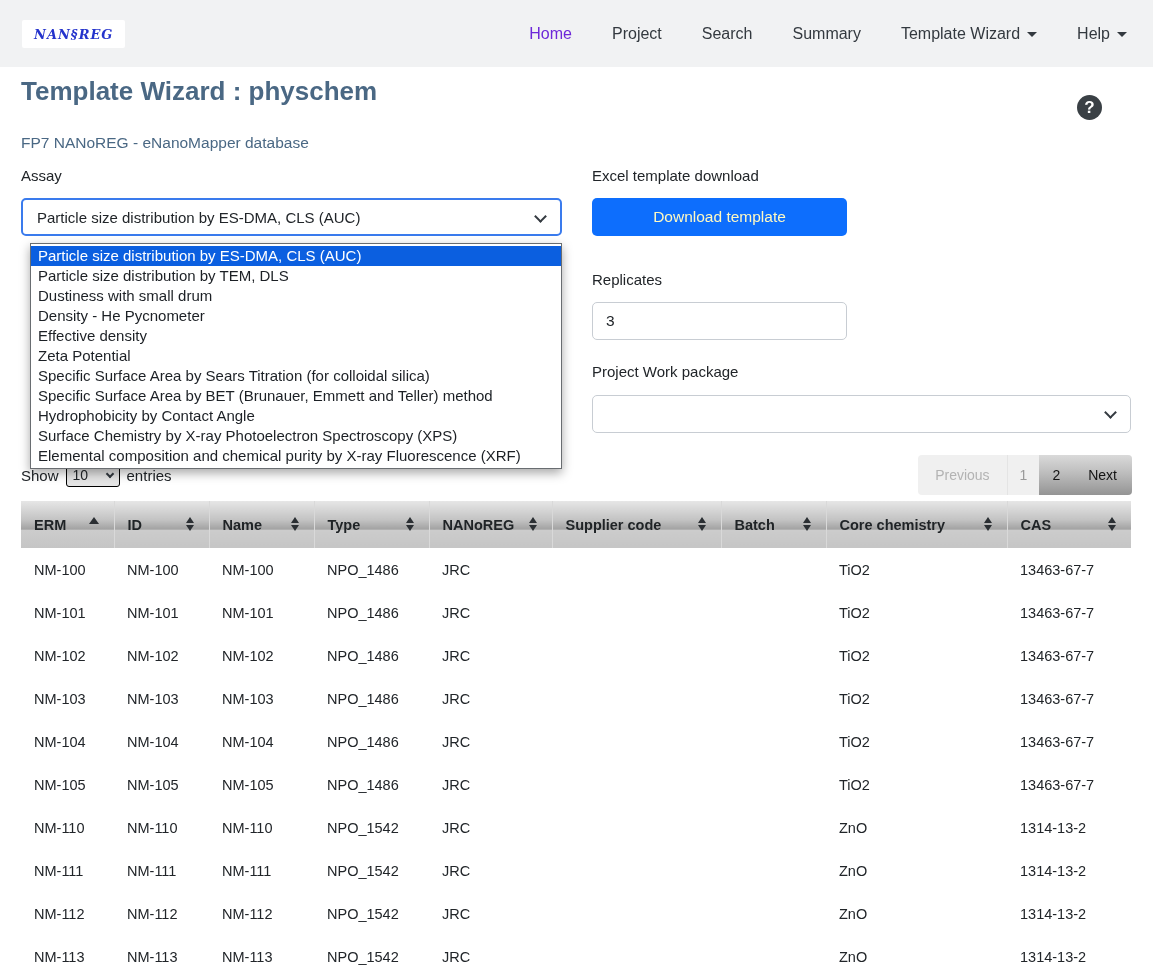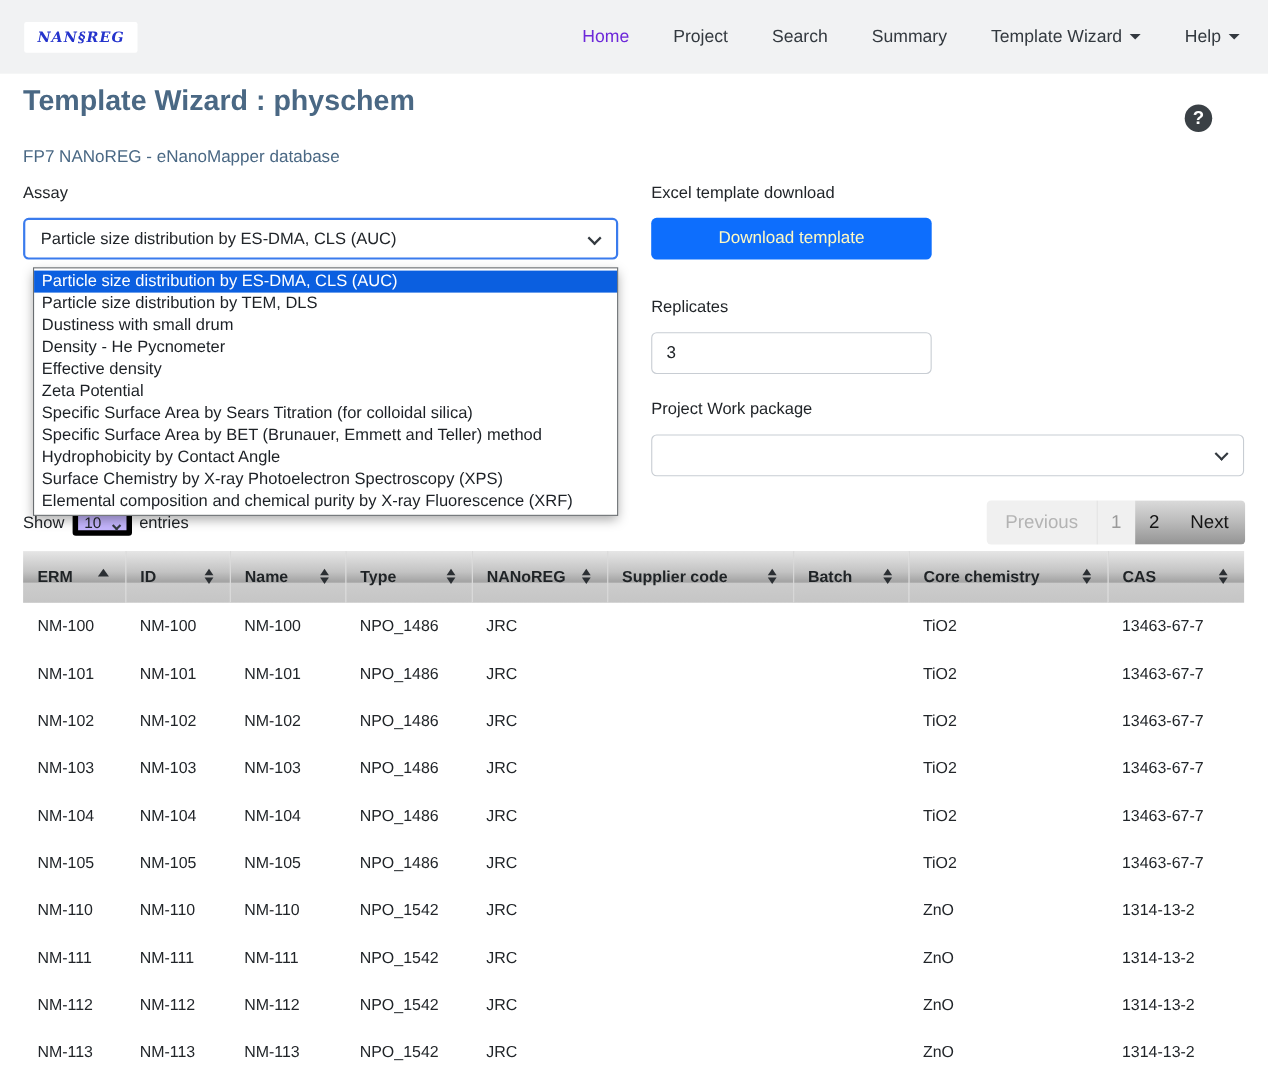--- a/index.html
+++ b/index.html
@@ -59,28 +59,28 @@
                 border:1px solid #c8cdd3; border-radius:5px; padding:0 13px;
                 font-size:15.5px; font-family:inherit; color:#212529; }
   .wp-label { display:block; margin-top:23px; }
   .rep-label { display:block; margin-top:35px; }
   .select-plain { position:relative; margin-top:14px; height:38px; background:#fff;
                   border:1px solid #c8cdd3; border-radius:5px; cursor:pointer; }
 
   
   .controls-row { margin:0 21px; height:40px; display:flex; align-items:center; }
   .show-group { display:flex; align-items:center; gap:7px; font-size:15px; }
-  .mini-select { position:relative; width:54px; height:24px; border:5px solid #000000;
+  .mini-select { position:relative; width:54px; height:24px; border:1px solid #000000;
                  border-radius:3px; font-size:14px; display:flex; align-items:center;
-                 padding:0 6px; cursor:pointer; background:#c4b5fd; }
+                 padding:0 6px; cursor:pointer; background:#e5e5e5; }
   .mini-select .chev { right:6px; top:7px; width:6px; height:6px; }
 
   .pagination { margin-left:auto; display:flex; align-items:stretch; height:40px;
                 background:#f0f0f0; border-radius:4px; overflow:hidden;
-                font-size:17px;justify-content:center; }
+                font-size:14px;justify-content:center; }
   .pg-btn { display:flex; align-items:center; cursor:pointer; }
   .pg-prev { padding:0 17px; color:#b3b3b3; }
   .pg-num1 { padding:0 12px; color:#9a9a9a; border-left:1px solid #e4e4e4; }
   .pg-dark { display:flex; align-items:stretch;
              background:linear-gradient(180deg,#dadada 0%,#bdbdbd 45%,#949494 100%);
              color:#141414; }
   .pg-num2 { padding:0 13px; display:flex; align-items:center; cursor:pointer; }
   .pg-next { padding:0 15px; display:flex; align-items:center; cursor:pointer; }
 
   

